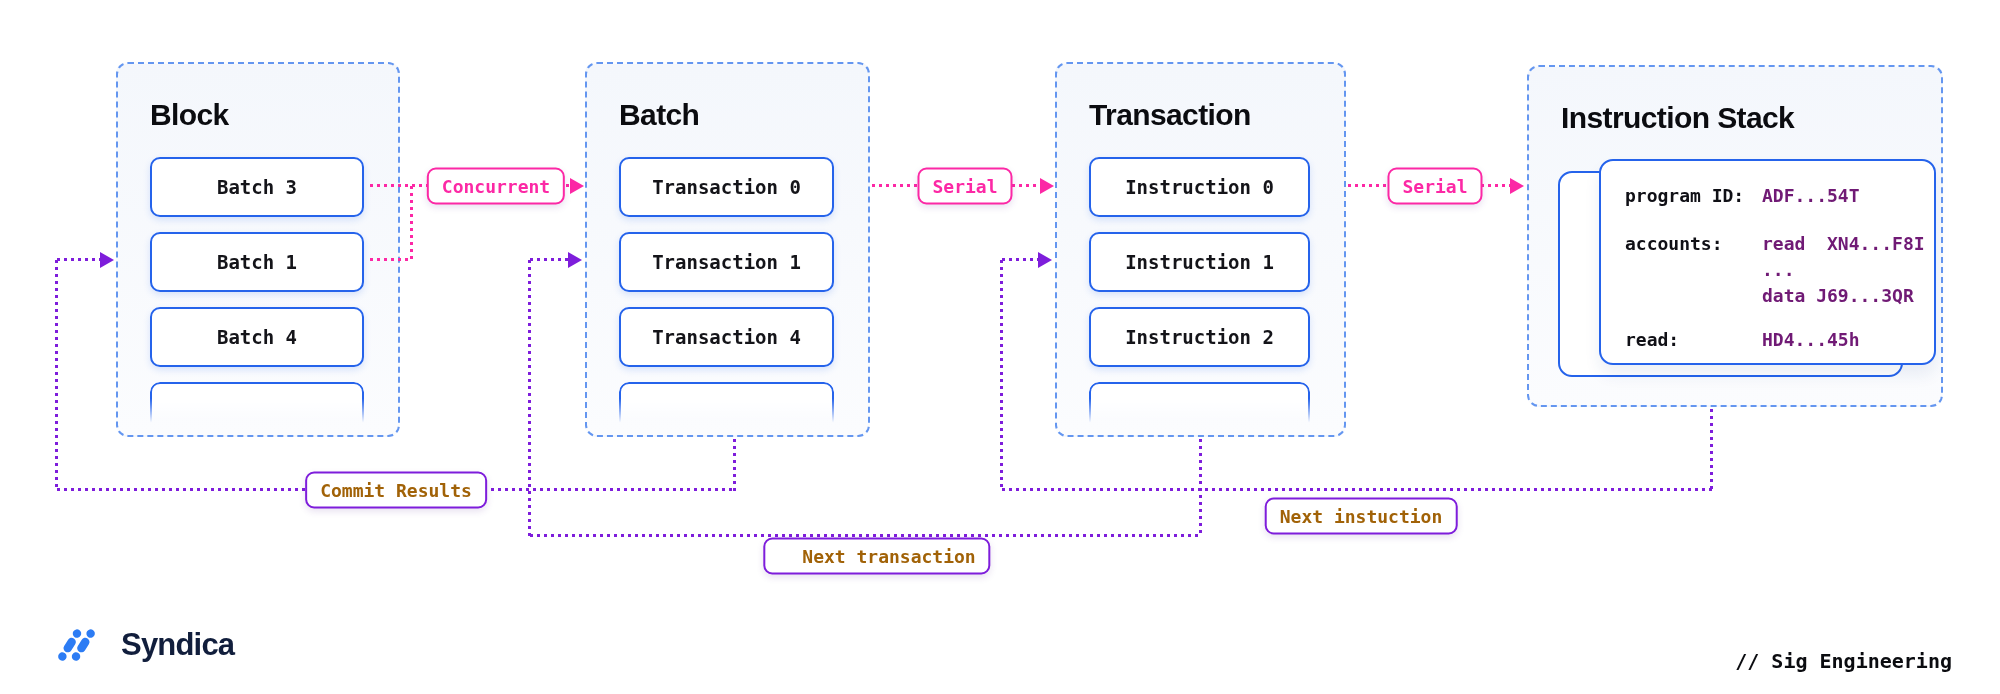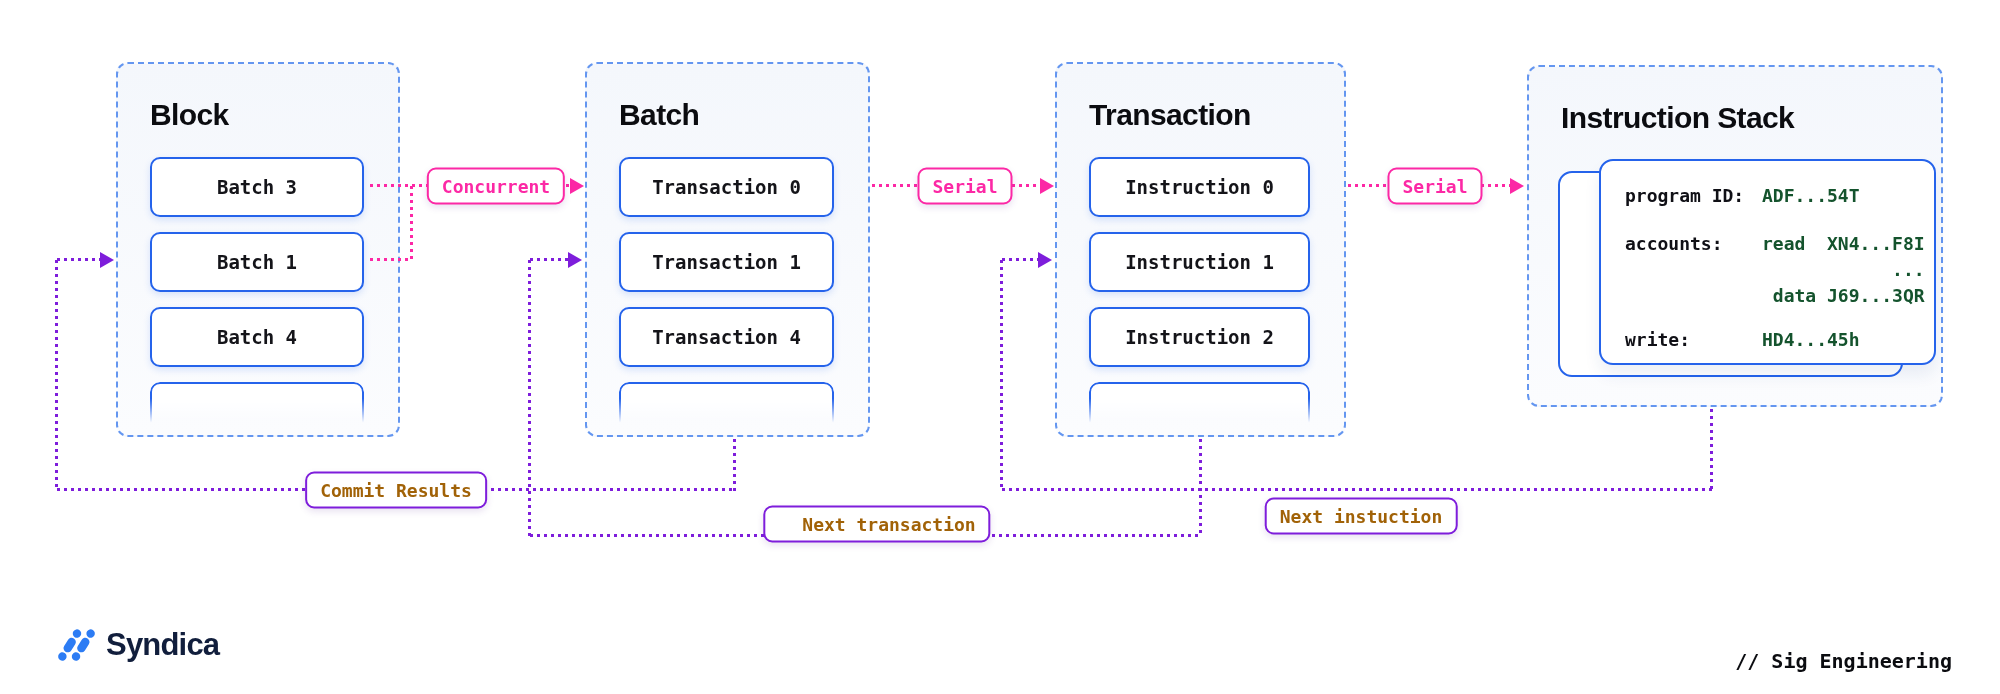--- a/index.html
+++ b/index.html
@@ -39,21 +39,21 @@
     background:#ffffff;border:2.5px solid #2563EB;border-radius:14px;
   }
   .card{
     position:absolute;left:41px;top:92px;width:337px;height:206px;box-sizing:border-box;
     background:#ffffff;border:2.5px solid #2563EB;border-radius:14px;
     padding:22px 0 0 24px;box-shadow:0 10px 16px rgba(30,60,140,0.08);margin-left:29px;
   }
   .card-row{display:flex;font-size:18px;font-weight:700;line-height:26px;}
   .m1{margin-top:22px}.m2{margin-top:18px}
   .card-label{width:137px;color:#101016;white-space:pre;}
-  .card-values{color:#14532d;white-space:pre;display:flex;flex-direction:column;text-align:right;}
+  .card-values{color:#701a75;white-space:pre;display:flex;flex-direction:column;}
   
   .tag{
     position:absolute;transform:translate(-50%,-50%);z-index:4;
     background:#ffffff;border-radius:9px;padding:6px 13px;
     font-size:18px;font-weight:700;white-space:nowrap;
     box-shadow:0 3px 7px rgba(90,40,150,0.14);
   }
   .tag.pink{border:2px solid #FC28A5;color:#FC28A5;}
   .tag.purple{border:2px solid #7E1DDB;color:#a16207;}
   
@@ -63,21 +63,21 @@
   .hl.pink{background-image:radial-gradient(circle,#FC28A5 1.5px,transparent 1.7px);}
   .vl.pink{background-image:radial-gradient(circle,#FC28A5 1.5px,transparent 1.7px);}
   .hl.purple{background-image:radial-gradient(circle,#7E1DDB 1.5px,transparent 1.7px);}
   .vl.purple{background-image:radial-gradient(circle,#7E1DDB 1.5px,transparent 1.7px);}
   
   .arr{position:absolute;width:0;height:0;z-index:3;
     border-top:8px solid transparent;border-bottom:8px solid transparent;}
   .arr.pink{border-left:14px solid #FC28A5;}
   .arr.purple{border-left:14px solid #7E1DDB;}
   
-  .brand{position:absolute;left:55px;top:626px;display:flex;align-items:center;gap:9px;}
+  .brand{position:absolute;left:55px;top:626px;display:flex;align-items:center;gap:24px;}
   .brand-name{
     font-family:"Liberation Sans",sans-serif;font-weight:700;font-size:31px;
     letter-spacing:-0.8px;color:#111E3C;
   }
   .credit{position:absolute;right:48px;top:633px;font-size:20px;font-weight:700;color:#0B0C10;margin-top:16px;}
 </style>
 </head>
 <body>
 
 <div class="canvas">
@@ -116,21 +116,21 @@
       </div>
       <div class="card-row m1">
         <span class="card-label">accounts:</span>
         <span class="card-values">
           <span>read  XN4...F8I</span>
           <span>...</span>
           <span>data J69...3QR</span>
         </span>
       </div>
       <div class="card-row m2">
-        <span class="card-label">write:</span>
+        <span class="card-label">read:</span>
         <span class="card-values"><span>HD4...45h</span></span>
       </div>
     </div>
   </div>
 
   <div class="hl pink" style="left:368px;top:184px;width:204px;"></div>
   <div class="hl pink" style="left:368px;top:258px;width:44px;"></div>
   <div class="vl pink" style="left:410px;top:184px;height:77px;"></div>
   <div class="arr pink" style="left:570px;top:178px;"></div>
 
@@ -155,21 +155,21 @@
   <div class="vl purple" style="left:1710px;top:407px;height:84px;"></div>
   <div class="hl purple" style="left:1000px;top:488px;width:712px;"></div>
   <div class="vl purple" style="left:1000px;top:258px;height:233px;"></div>
   <div class="hl purple" style="left:1000px;top:258px;width:42px;"></div>
   <div class="arr purple" style="left:1038px;top:252px;"></div>
 
   <div class="tag pink" style="left:496px;top:186px;">Concurrent</div>
   <div class="tag pink" style="left:965px;top:186px;">Serial</div>
   <div class="tag pink" style="left:1435px;top:186px;">Serial</div>
   <div class="tag purple" style="left:396px;top:490px;">Commit Results</div>
-  <div class="tag purple" style="left:877px;top:524px;padding-left:37px;">Next transaction</div>
+  <div class="tag purple" style="left:877px;top:556px;padding-left:37px;">Next transaction</div>
   <div class="tag purple" style="left:1361px;top:516px;">Next instuction</div>
 
   <div class="brand">
     <svg width="42" height="38" viewBox="0 0 40 36">
       <line x1="7" y1="29" x2="21" y2="7" stroke="#2C7CF4" stroke-width="8" stroke-linecap="round" stroke-dasharray="0.1 9.4 7 9.4 0.1 99"></line>
       <line x1="20" y1="29" x2="34" y2="7" stroke="#2C7CF4" stroke-width="8" stroke-linecap="round" stroke-dasharray="0.1 9.4 7 9.4 0.1 99"></line>
     </svg>
     <span class="brand-name">Syndica</span>
   </div>
   <div class="credit">// Sig Engineering</div>

